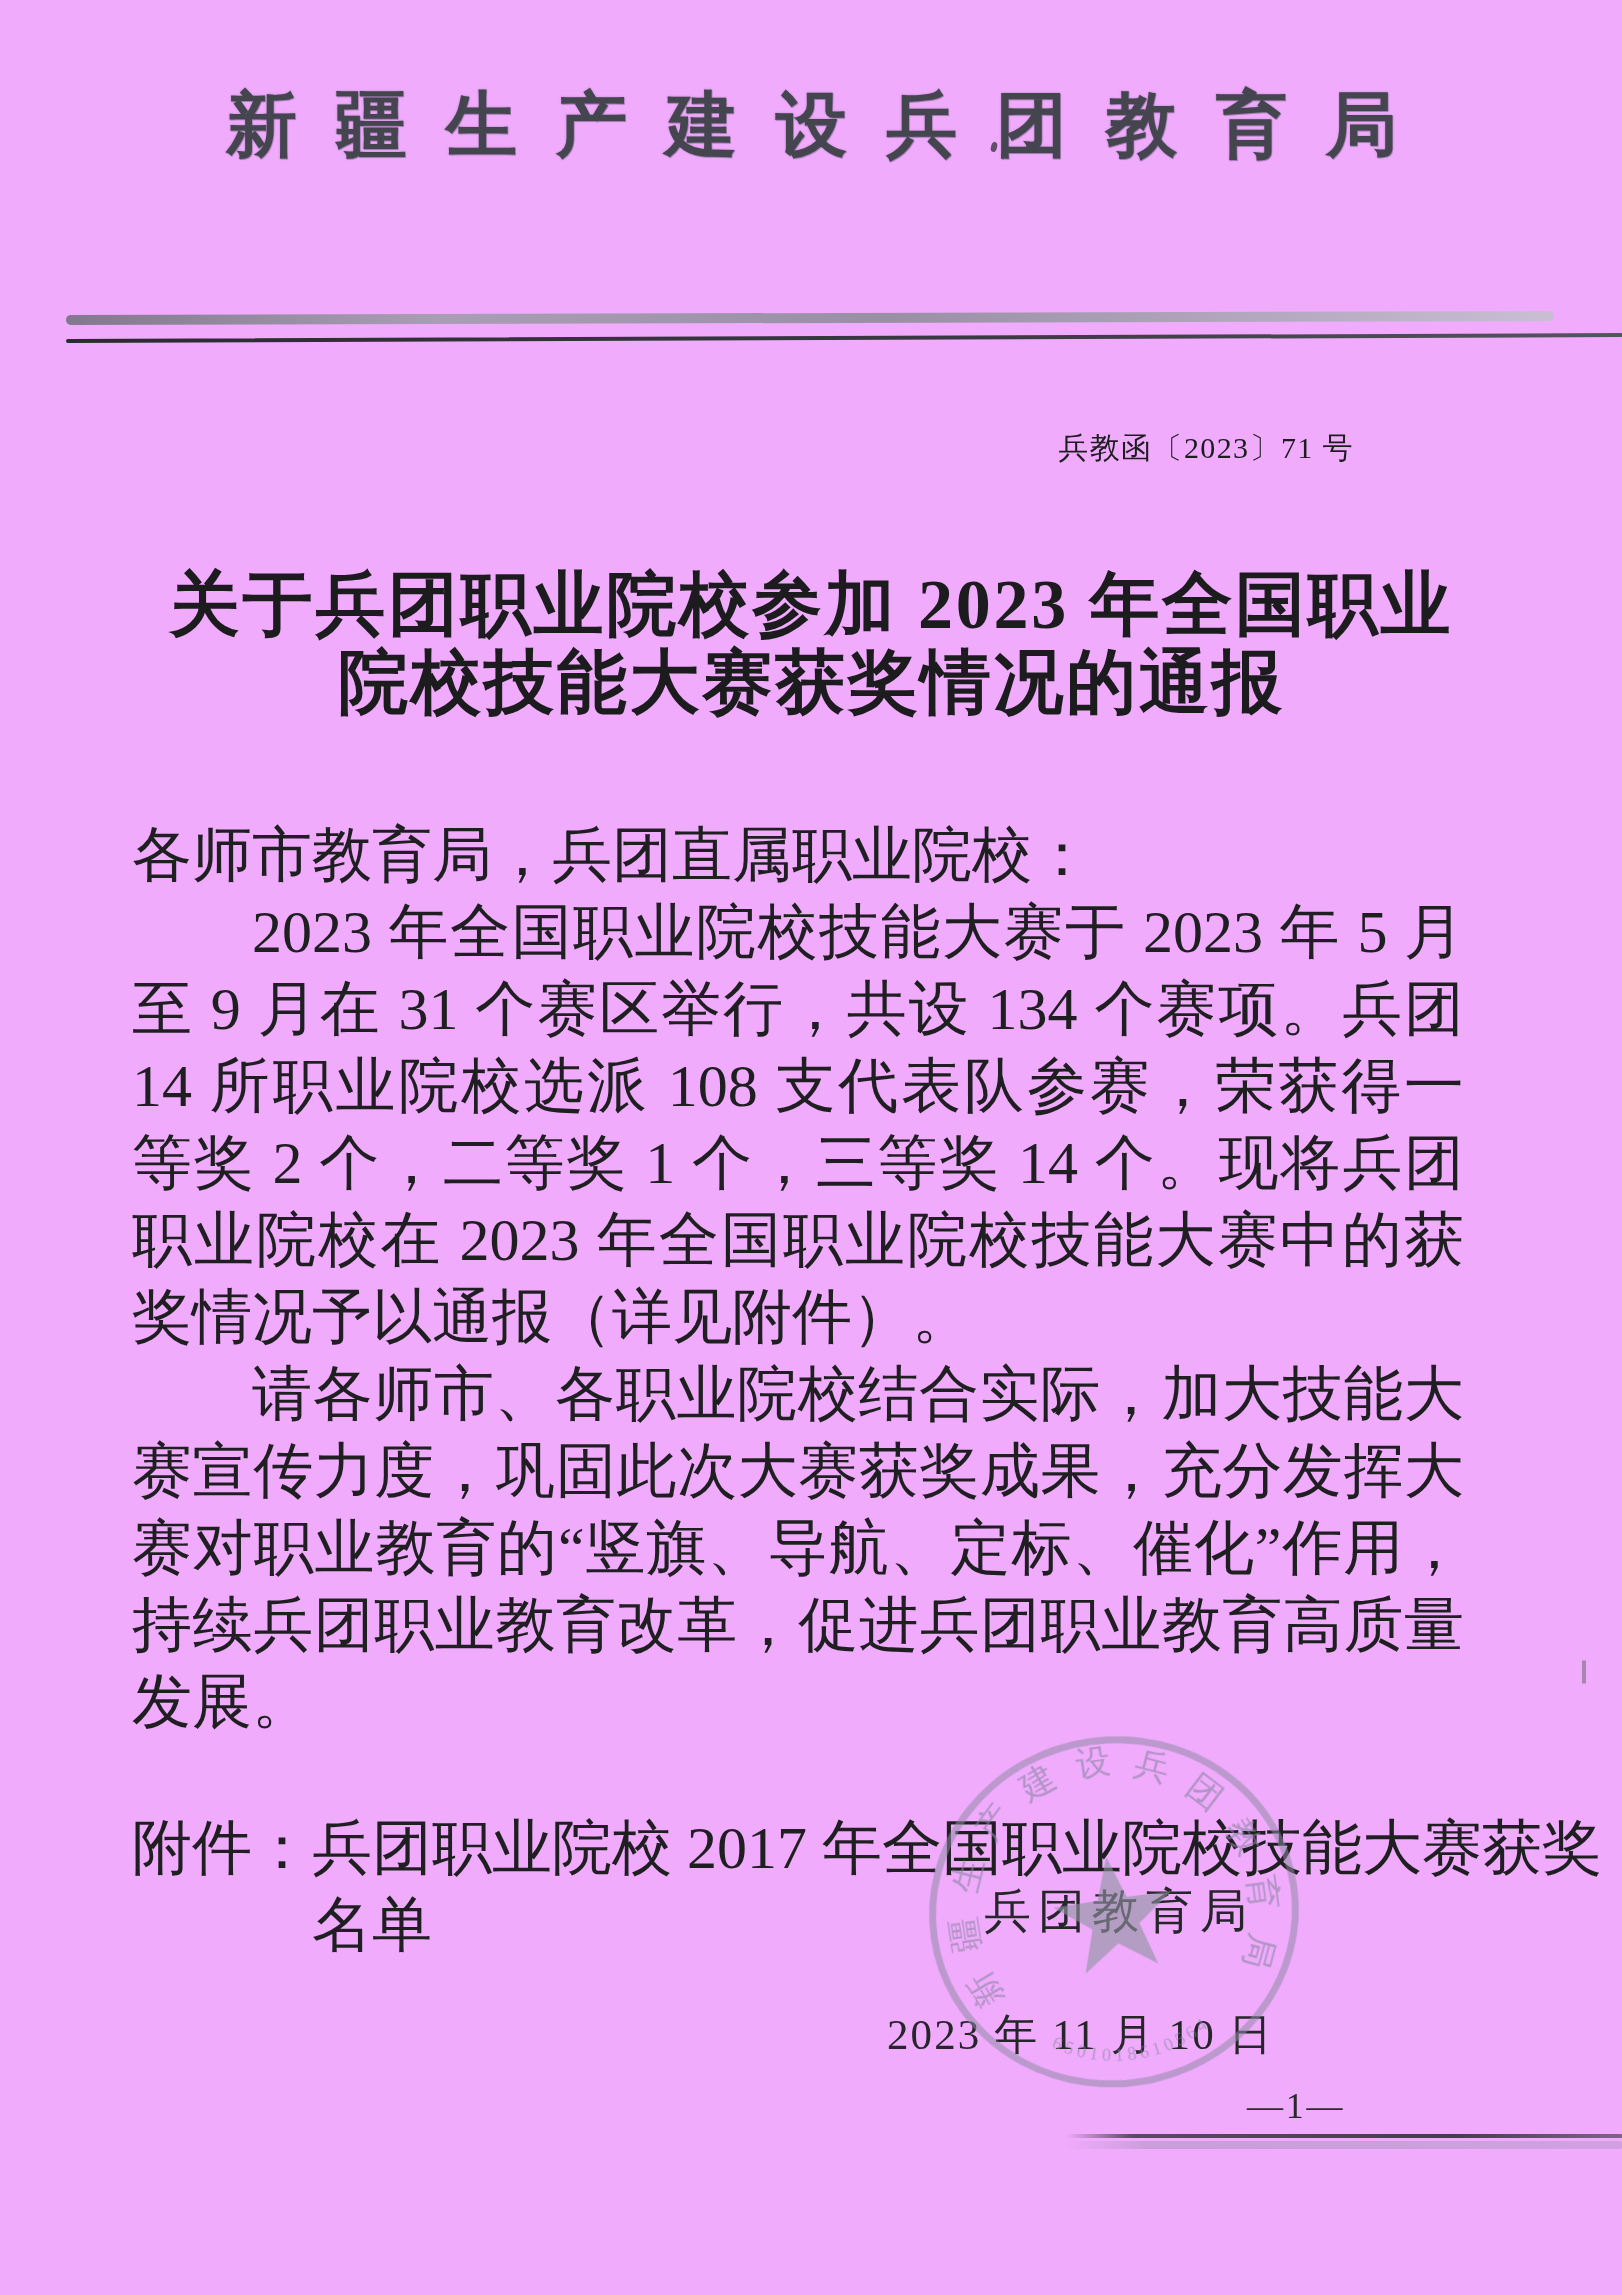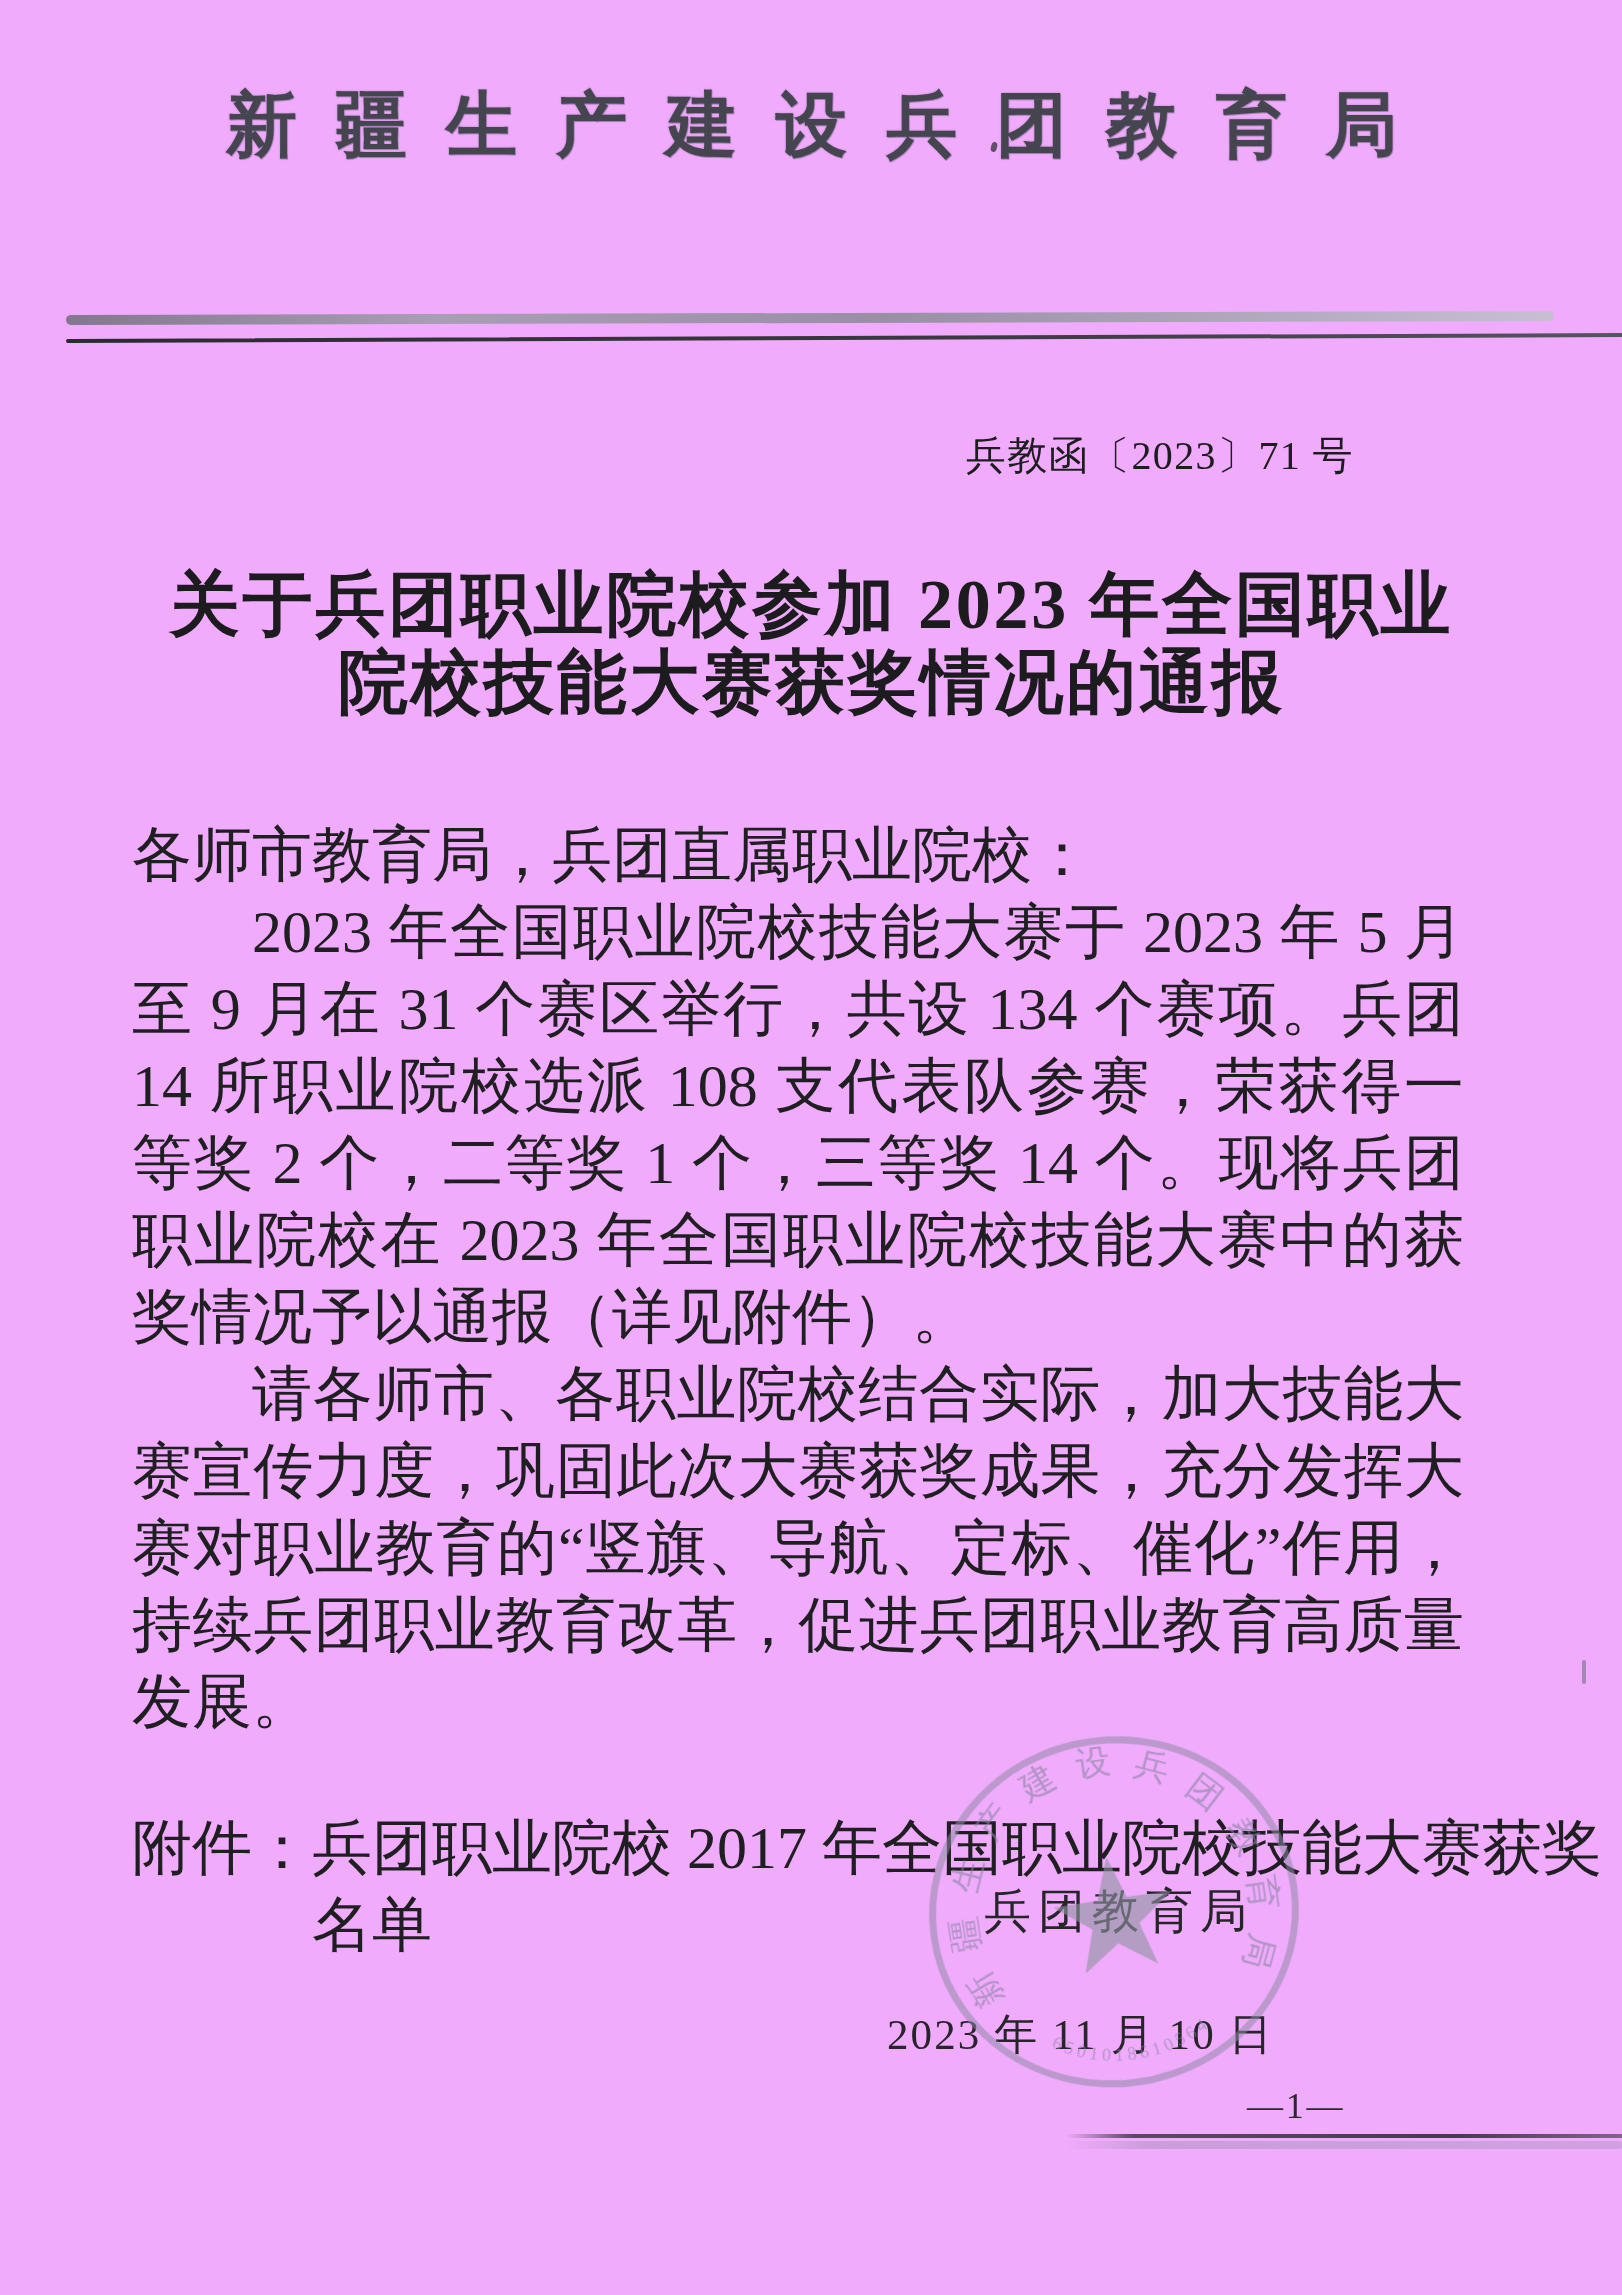--- a/index.html
+++ b/index.html
@@ -34,21 +34,21 @@
   }
   .rule-thin{
     top:339px;width:1557px;height:4.2px;border-radius:2.1px;
     background:linear-gradient(90deg,#2a2a30,#3a3a42 60%,#55555f);
     transform:rotate(-.22deg);transform-origin:left center;
   }
 
   
   .doc-number{
     position:absolute;top:428px;right:269px;
-    font-size:40px;letter-spacing:1.4px;color:#1d1d1f;
+    font-size:30px;letter-spacing:1.4px;color:#1d1d1f;
     white-space:nowrap;
   }
 
   
   .title{
     position:absolute;top:566px;left:0;width:100%;
     margin:0;text-align:center;
     font-size:70px;font-weight:700;line-height:78px;
     letter-spacing:2.8px;color:#1c1c1e;
   }

